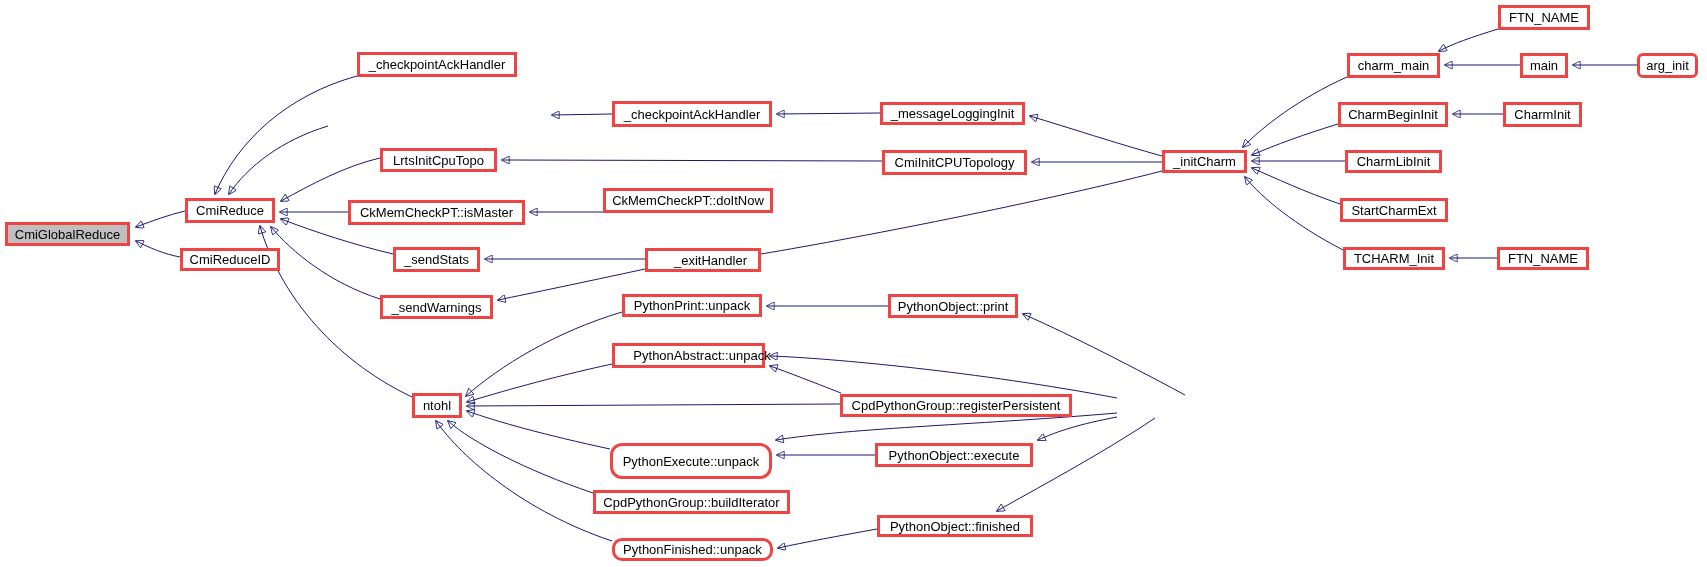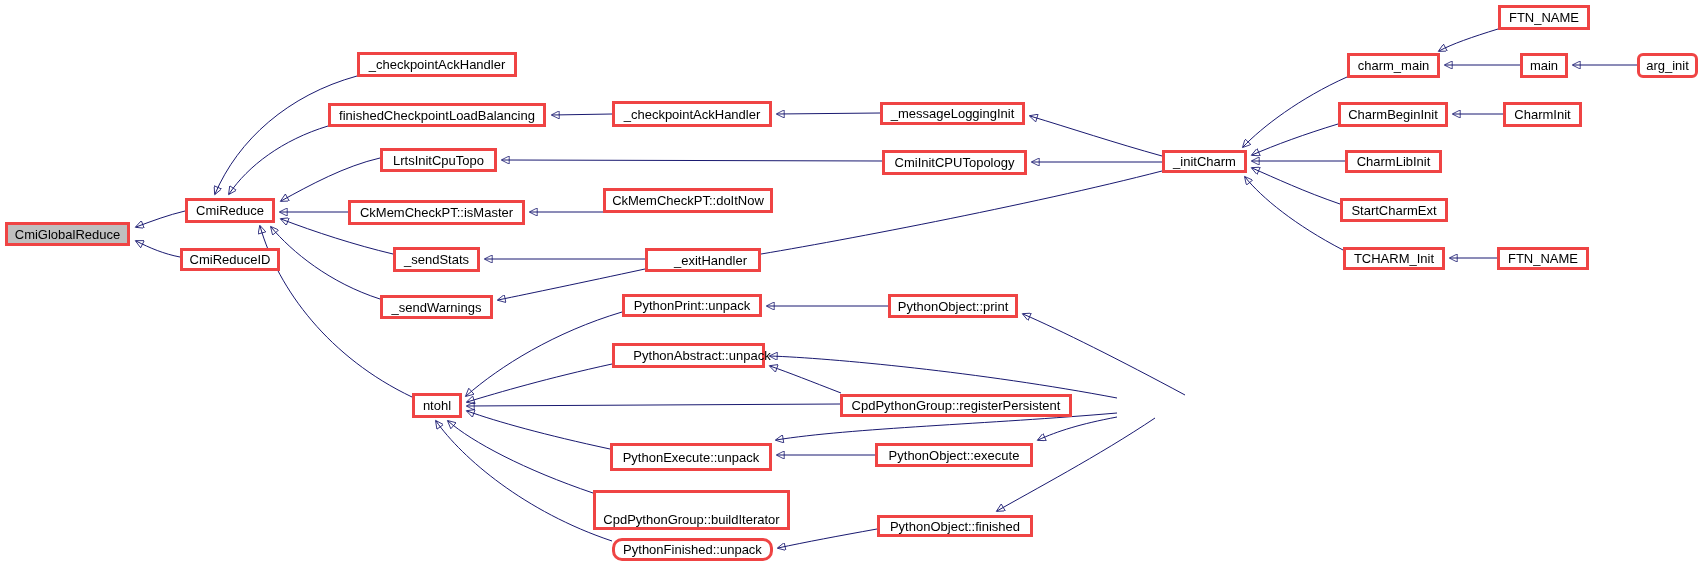--- a/index.html
+++ b/index.html
@@ -89,23 +89,20 @@
     </div>
   <div class="node" style="left:185px;top:198px;width:90px;height:25px;">
       <span>CmiReduce</span>
     </div>
   <div class="node" style="left:180px;top:248px;width:100px;height:23px;">
       <span>CmiReduceID</span>
     </div>
   <div class="node" style="left:357px;top:52px;width:160px;height:25px;">
       <span>_checkpointAckHandler</span>
     </div>
-  <div class="node" style="left:328px;top:103px;width:218px;height:24px;">
-      <span>finishedCheckpointLoadBalancing</span>
-    </div>
   <div class="node" style="left:380px;top:148px;width:117px;height:24px;">
       <span>LrtsInitCpuTopo</span>
     </div>
   <div class="node" style="left:348px;top:200px;width:177px;height:25px;">
       <span>CkMemCheckPT::isMaster</span>
     </div>
   <div class="node" style="left:393px;top:247px;width:87px;height:25px;">
       <span>_sendStats</span>
     </div>
   <div class="node" style="left:380px;top:295px;width:113px;height:24px;">
@@ -122,24 +119,24 @@
     </div>
   <div class="node" style="left:645px;top:248px;width:116px;height:24px;padding-left:15px;">
       <span>_exitHandler</span>
     </div>
   <div class="node" style="left:622px;top:294px;width:140px;height:23px;">
       <span>PythonPrint::unpack</span>
     </div>
   <div class="node" style="left:612px;top:343px;width:153px;height:25px;padding-left:27px;">
       <span>PythonAbstract::unpack</span>
     </div>
-  <div class="node" style="left:610px;top:443px;width:162px;height:28px;">
+  <div class="node" style="left:610px;top:443px;width:162px;height:36px;border-radius:12px;">
       <span>PythonExecute::unpack</span>
     </div>
-  <div class="node" style="left:593px;top:490px;width:197px;height:40px;align-items:flex-end;">
+  <div class="node" style="left:593px;top:490px;width:197px;height:24px;">
       <span>CpdPythonGroup::buildIterator</span>
     </div>
   <div class="node" style="left:612px;top:538px;width:161px;height:23px;border-radius:10px;">
       <span>PythonFinished::unpack</span>
     </div>
   <div class="node" style="left:880px;top:102px;width:145px;height:23px;">
       <span>_messageLoggingInit</span>
     </div>
   <div class="node" style="left:882px;top:150px;width:145px;height:25px;">
       <span>CmiInitCPUTopology</span>

